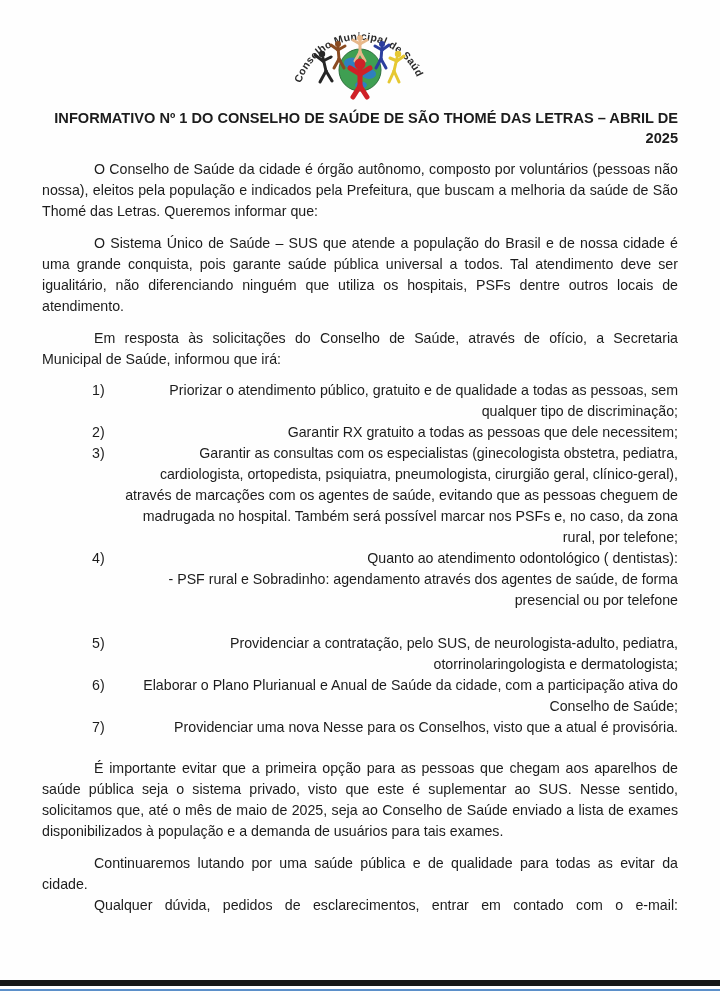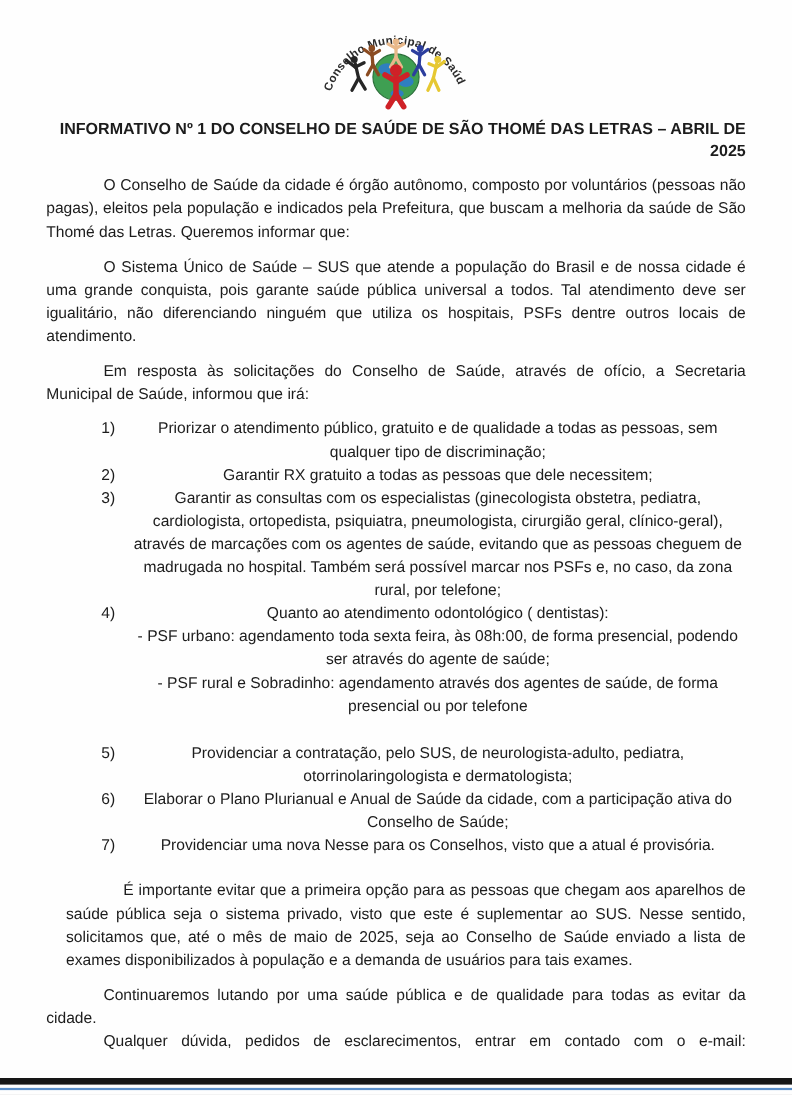--- a/index.html
+++ b/index.html
@@ -17,21 +17,21 @@
   }
   p.body{
     font-size:14.2px;line-height:21px;text-align:justify;
     text-indent:52px;margin:11px 0 0 0;
   }
   p.no-gap{margin-top:0;}
   p.force-justify{text-align-last:justify;}
   .list{margin:10px 0 0 50px;font-size:14.2px;line-height:21px;}
   .li{display:flex;}
   .li .num{flex:0 0 26px;}
-  .li .li-body{flex:1;text-align:center;}
+  .li .li-body{flex:1;text-align:right;}
   .li.gap-before{margin-top:22px;}
   .bottom-black{position:absolute;left:0;top:980px;width:720px;height:6px;background:#161616;}
   .bottom-blue{position:absolute;left:0;top:989px;width:720px;height:2px;background:#5b8fc9;}
 </style>
 </head>
 <body>
 
 <div class="page">
   <div class="content">
 
@@ -106,21 +106,21 @@
             <line x1="78" y1="60" x2="88" y2="54"></line>
             <line x1="78" y1="72" x2="71" y2="83"></line>
             <line x1="78" y1="72" x2="85" y2="83"></line>
           </g>
         </g>
       </svg>
     </div>
 
     <h1 class="doc-title">INFORMATIVO Nº 1 DO CONSELHO DE SAÚDE DE SÃO THOMÉ DAS LETRAS – ABRIL DE 2025</h1>
 
-    <p class="body">O Conselho de Saúde da cidade é órgão autônomo, composto por voluntários (pessoas não pagas), eleitos pela população e indicados pela Prefeitura, que buscam a melhoria da saúde de São Thomé das Letras. Queremos informar que:</p>
+    <p class="body">O Conselho de Saúde da cidade é órgão autônomo, composto por voluntários (pessoas não nossa), eleitos pela população e indicados pela Prefeitura, que buscam a melhoria da saúde de São Thomé das Letras. Queremos informar que:</p>
 
     <p class="body">O Sistema Único de Saúde – SUS que atende a população do Brasil e de nossa cidade é uma grande conquista, pois garante saúde pública universal a todos. Tal atendimento deve ser igualitário, não diferenciando ninguém que utiliza os hospitais, PSFs dentre outros locais de atendimento.</p>
 
     <p class="body">Em resposta às solicitações do Conselho de Saúde, através de ofício, a Secretaria Municipal de Saúde, informou que irá:</p>
 
     <div class="list">
       <div class="li">
         <span class="num">1)</span>
         <div class="li-body">Priorizar o atendimento público, gratuito e de qualidade a todas as pessoas, sem qualquer tipo de discriminação;</div>
       </div>
@@ -129,39 +129,38 @@
         <div class="li-body">Garantir RX gratuito a todas as pessoas que dele necessitem;</div>
       </div>
       <div class="li">
         <span class="num">3)</span>
         <div class="li-body">Garantir as consultas com os especialistas (ginecologista obstetra, pediatra, cardiologista, ortopedista, psiquiatra, pneumologista, cirurgião geral, clínico-geral), através de marcações com os agentes de saúde, evitando que as pessoas cheguem de madrugada no hospital. Também será possível marcar nos PSFs e, no caso, da zona rural, por telefone;</div>
       </div>
       <div class="li">
         <span class="num">4)</span>
         <div class="li-body">
           <div>Quanto ao atendimento odontológico ( dentistas):</div>
-          <div>- PSF urbano: agendamento toda sexta feira, às 08h:00, de forma presencial, podendo ser através do agente de saúde;</div>
           <div>- PSF rural e Sobradinho: agendamento através dos agentes de saúde, de forma presencial ou por telefone</div>
         </div>
       </div>
       <div class="li gap-before">
         <span class="num">5)</span>
         <div class="li-body">Providenciar a contratação, pelo SUS, de neurologista-adulto, pediatra, otorrinolaringologista e dermatologista;</div>
       </div>
       <div class="li">
         <span class="num">6)</span>
         <div class="li-body">Elaborar o Plano Plurianual e Anual de Saúde da cidade, com a participação ativa do Conselho de Saúde;</div>
       </div>
       <div class="li">
         <span class="num">7)</span>
         <div class="li-body">Providenciar uma nova Nesse para os Conselhos, visto que a atual é provisória.</div>
       </div>
     </div>
 
-    <p class="body" style="margin-top:20px;margin-left:18px;">É importante evitar que a primeira opção para as pessoas que chegam aos aparelhos de saúde pública seja o sistema privado, visto que este é suplementar ao SUS. Nesse sentido, solicitamos que, até o mês de maio de 2025, seja ao Conselho de Saúde enviado a lista de exames disponibilizados à população e a demanda de usuários para tais exames.</p>
+    <p class="body" style="margin-top:20px;">É importante evitar que a primeira opção para as pessoas que chegam aos aparelhos de saúde pública seja o sistema privado, visto que este é suplementar ao SUS. Nesse sentido, solicitamos que, até o mês de maio de 2025, seja ao Conselho de Saúde enviado a lista de exames disponibilizados à população e a demanda de usuários para tais exames.</p>
 
     <p class="body">Continuaremos lutando por uma saúde pública e de qualidade para todas as evitar da cidade.</p>
     <p class="body no-gap force-justify">Qualquer dúvida, pedidos de esclarecimentos, entrar em contado com o e-mail:</p>
 
   </div>
 
   <div class="bottom-black"></div>
   <div class="bottom-blue"></div>
 </div>
 

